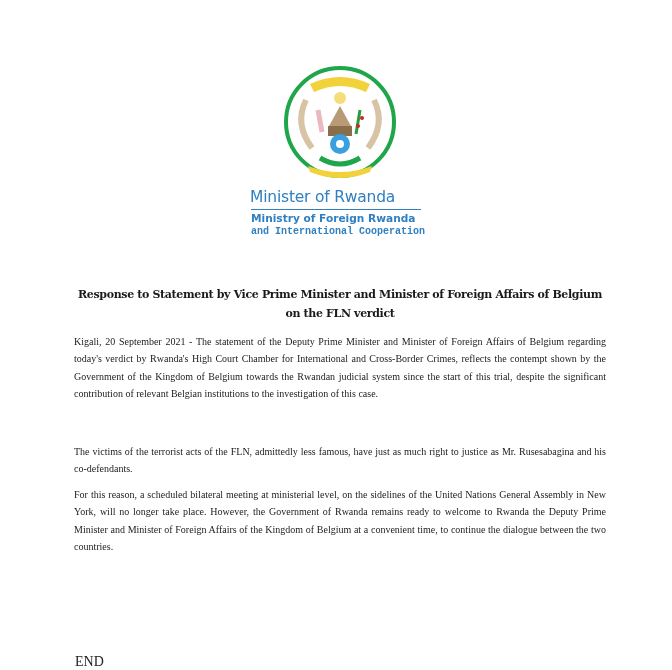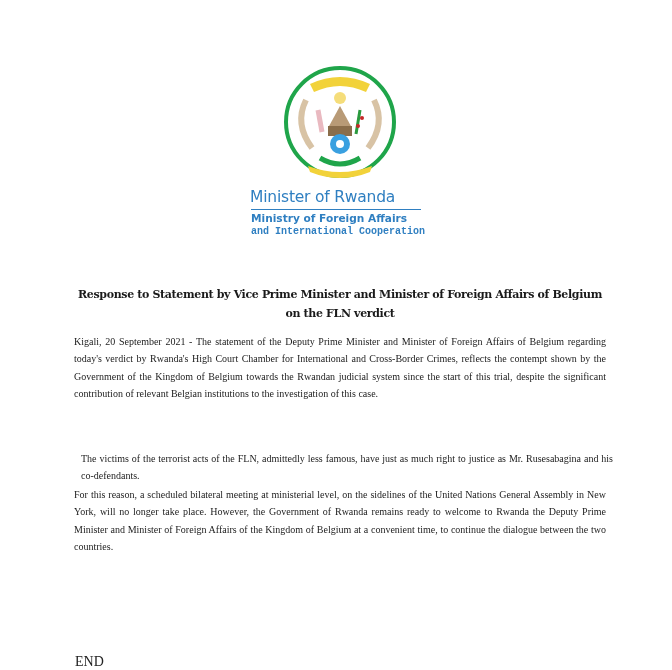--- a/index.html
+++ b/index.html
@@ -35,22 +35,22 @@
     <path d="M84 48 L80 72" stroke="#2a9a3e" stroke-width="3"></path>
     <circle cx="86" cy="56" r="2" fill="#c62828"></circle>
     <circle cx="82" cy="64" r="2" fill="#c62828"></circle>
     <path d="M44 96 Q64 108 84 96" fill="none" stroke="#1fa54a" stroke-width="5"></path>
     <path d="M32 104 Q64 116 96 104 L94 110 Q64 122 34 110 Z" fill="#f2d23a"></path>
   </svg>
 </div>
 
 <div class="org org-name">Minister of Rwanda</div>
 <div class="org-rule"></div>
-<div class="org org-sub1">Ministry of Foreign Affairs</div>
+<div class="org org-sub1">Ministry of Foreign Rwanda</div>
 <div class="org org-sub2">and International Cooperation</div>
 
 <div class="title">Response to Statement by Vice Prime Minister and Minister of Foreign Affairs of Belgium on the FLN verdict</div>
 
 <p class="para p1" style="margin:0">Kigali, 20 September 2021 - The statement of the Deputy Prime Minister and Minister of Foreign Affairs of Belgium regarding today's verdict by Rwanda's High Court Chamber for International and Cross-Border Crimes, reflects the contempt shown by the Government of the Kingdom of Belgium towards the Rwandan judicial system since the start of this trial, despite the significant contribution of relevant Belgian institutions to the investigation of this case.</p>
-<p class="para p2" style="margin:7px">The victims of the terrorist acts of the FLN, admittedly less famous, have just as much right to justice as Mr. Rusesabagina and his co-defendants.</p>
+<p class="para p2" style="margin:0">The victims of the terrorist acts of the FLN, admittedly less famous, have just as much right to justice as Mr. Rusesabagina and his co-defendants.</p>
 <p class="para p3" style="margin:0">For this reason, a scheduled bilateral meeting at ministerial level, on the sidelines of the United Nations General Assembly in New York, will no longer take place. However, the Government of Rwanda remains ready to welcome to Rwanda the Deputy Prime Minister and Minister of Foreign Affairs of the Kingdom of Belgium at a convenient time, to continue the dialogue between the two countries.</p>
 
 <div class="end">END</div>
 
 </body></html>

